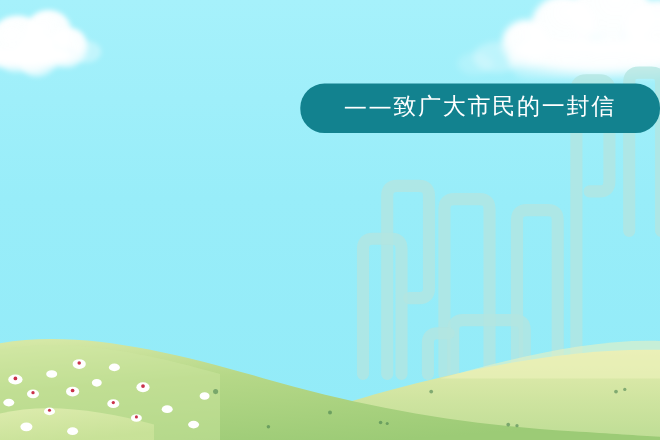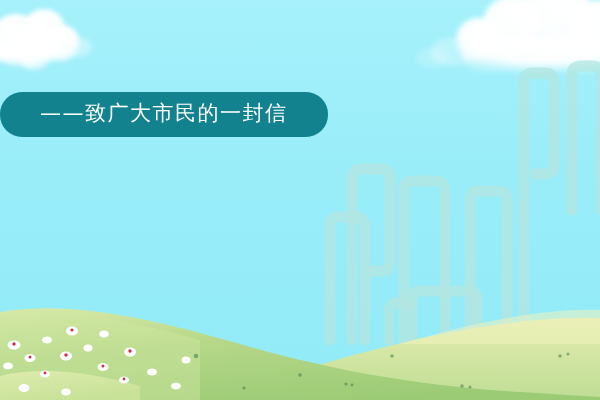--- a/index.html
+++ b/index.html
@@ -72,22 +72,22 @@
     white-space: nowrap;
     text-shadow:
        1.5px 0 0 rgba(215,248,252,.85),
       -1.5px 0 0 rgba(215,248,252,.85),
        0 1.5px 0 rgba(215,248,252,.85),
        0 -1.5px 0 rgba(215,248,252,.85),
        2px 2px 0 rgba(190,242,250,.7);
   }
 
   .subtitle-wrap {
-    margin-top: 30px;
-    text-align: left;
+    margin-top: 14px;
+    text-align: right;
   }
 
   .subtitle-pill {
     display: inline-block;
     background: #12828f;
     color: #ffffff;
     font-family: "DejaVu Sans", sans-serif;
     font-size: 21px;
     font-weight: 500;
     letter-spacing: 1.5px;

